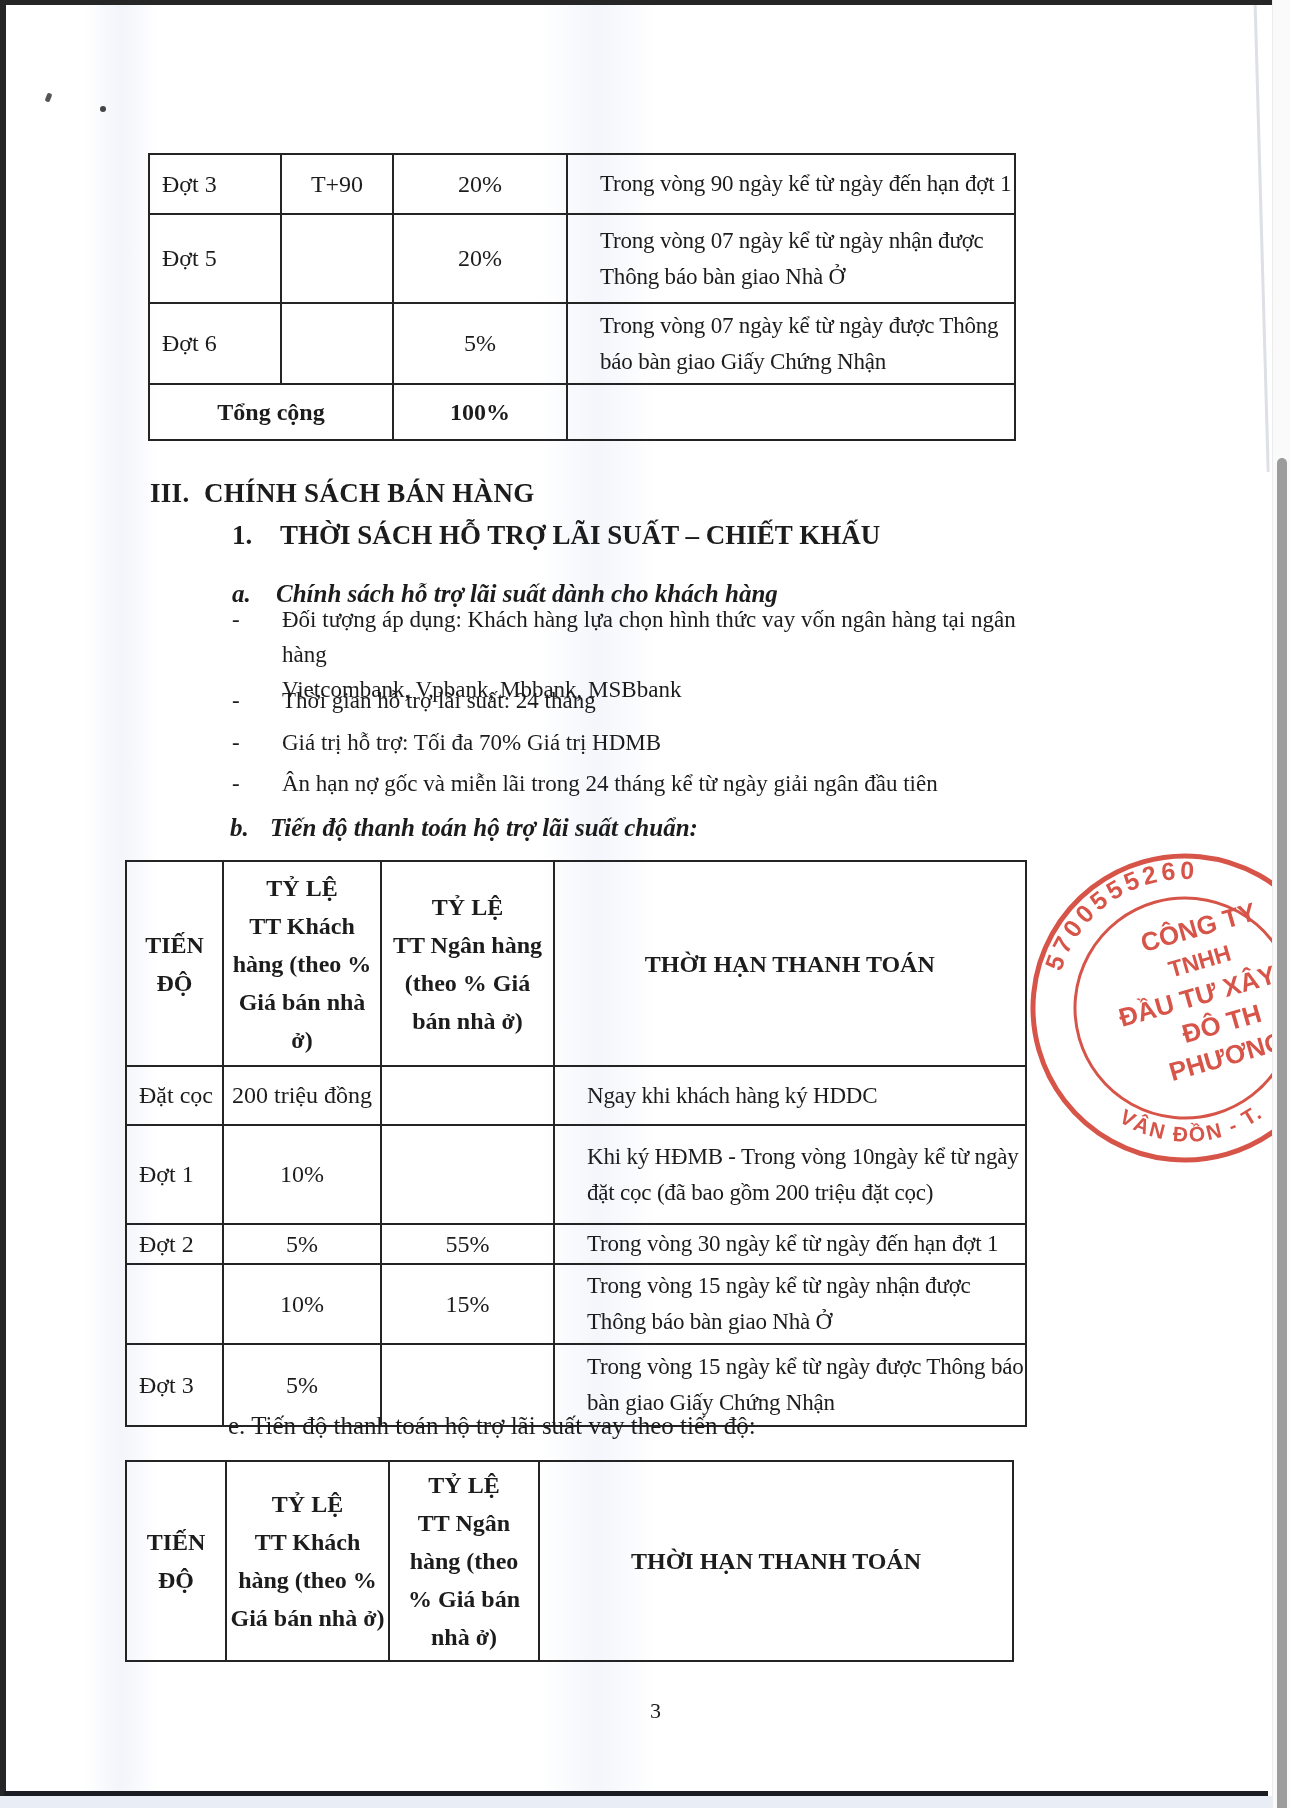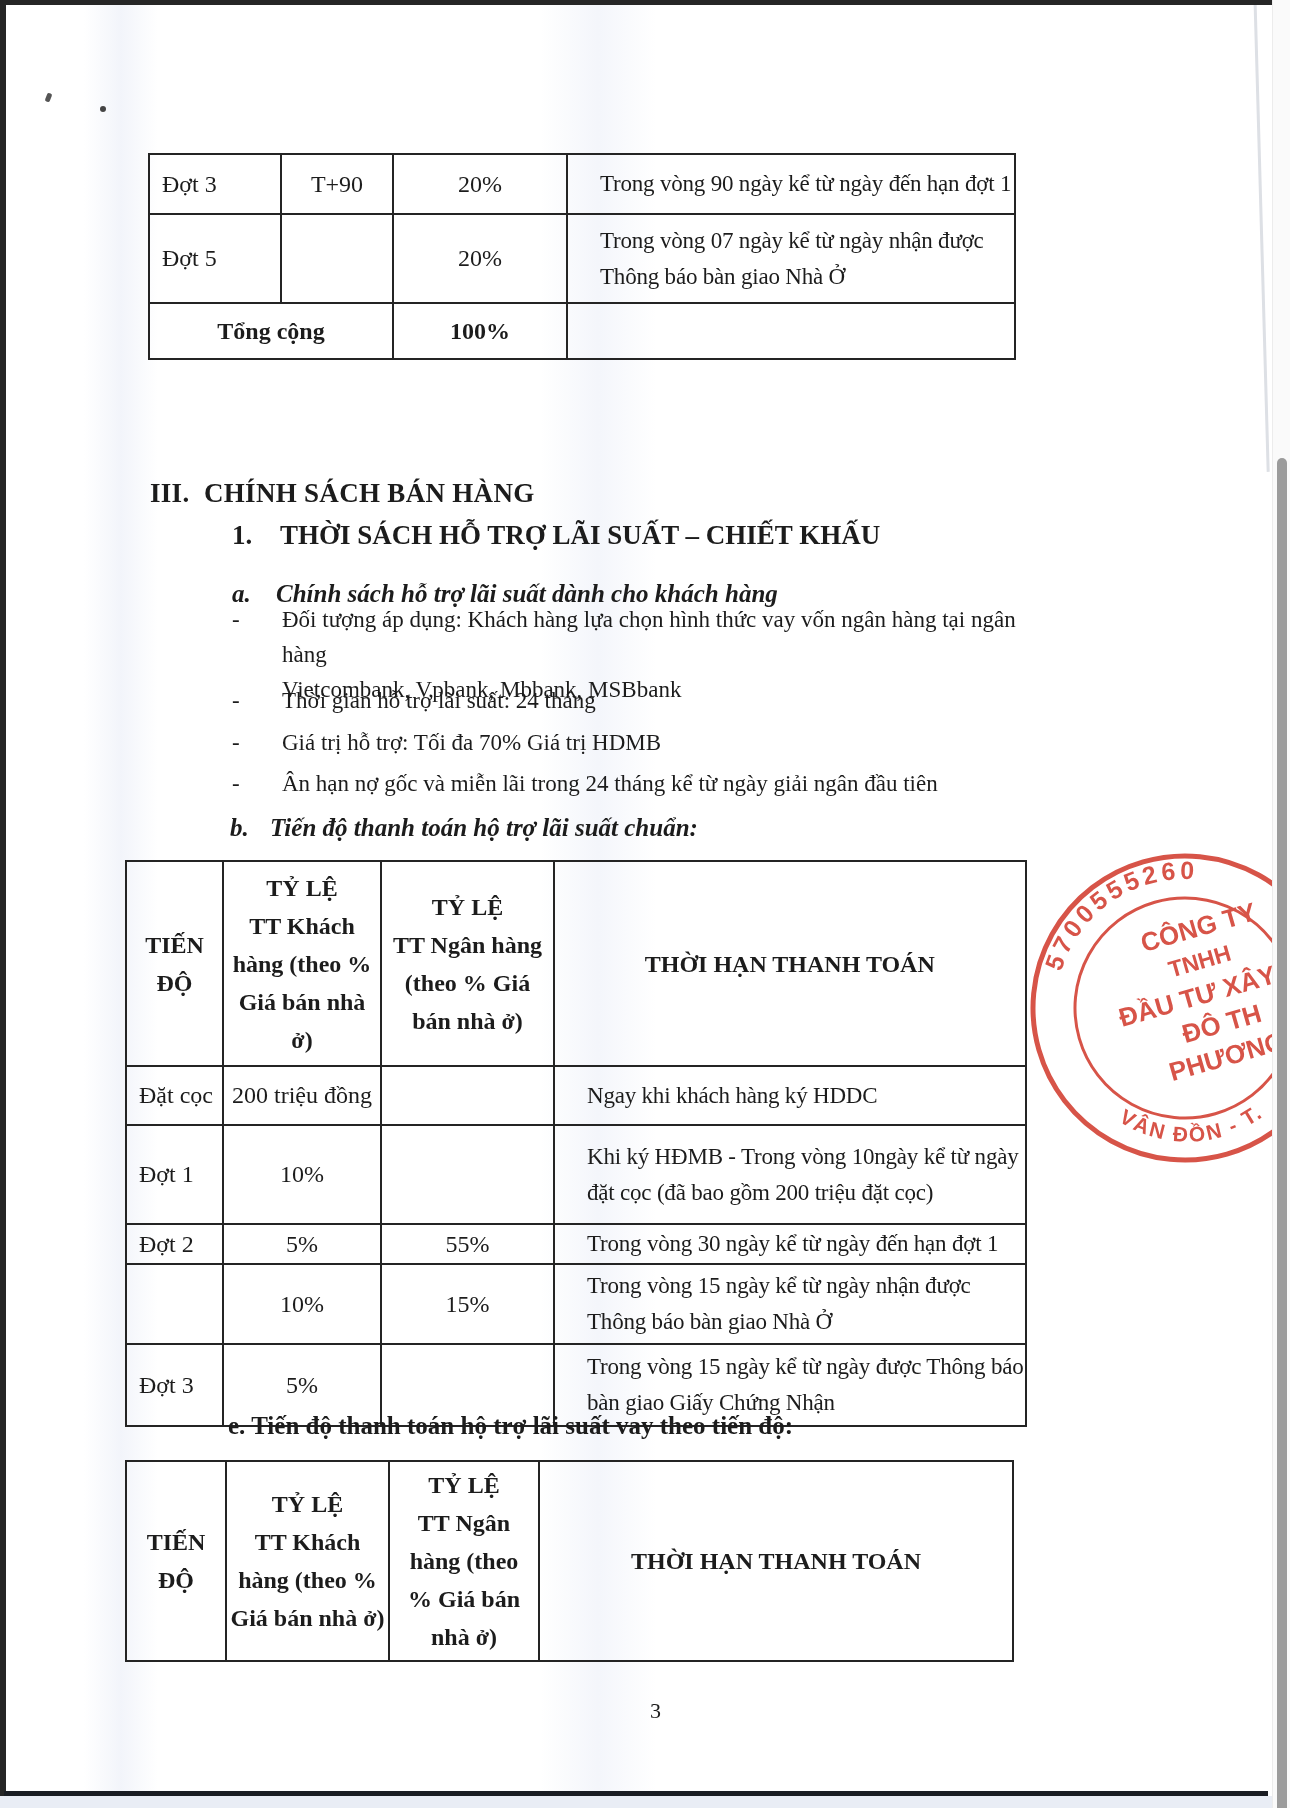--- a/index.html
+++ b/index.html
@@ -32,21 +32,21 @@
   .t2{left:125px;top:860px;}
   .t3{left:125px;top:1460px;}
   
   .abs{position:absolute;}
   .h-main{font-size:27px;font-weight:bold;letter-spacing:.3px;}
   .h-main .num{display:inline-block;width:54px;}
   .h-sub{font-size:27px;font-weight:bold;}
   .h-sub .num{display:inline-block;width:48px;}
   .h-italic{font-size:25px;font-weight:bold;font-style:italic;}
   .h-italic .num{display:inline-block;width:44px;}
-  .h-e{font-size:25px;font-weight:bold;}
+  .h-e{font-size:25px;font-weight:normal;}
   .bullet{font-size:23px;line-height:35px;}
   .bullet .dash{position:absolute;left:0;top:0;}
   .bullet .btxt{display:block;margin-left:50px;}
   .pageno{font-size:22px;}
   
   .stamp-clip{position:absolute;left:1008px;top:848px;width:264px;height:316px;overflow:hidden;z-index:30;pointer-events:none;}
   .stamp-svg{position:absolute;left:12px;top:-5px;transform:rotate(-16deg);opacity:.87;}
   .stamp-svg text{font-family:"Liberation Sans","DejaVu Sans",sans-serif;font-weight:bold;}
 </style>
 </head>
@@ -72,20 +72,26 @@
       <td class="lbl">Đợt 3</td>
       <td class="ctr">T+90</td>
       <td class="ctr">20%</td>
       <td class="desc">Trong vòng 90 ngày kể từ ngày đến hạn đợt 1</td>
     </tr>
     <tr style="height:89px">
       <td class="lbl">Đợt 5</td>
       <td class="ctr"></td>
       <td class="ctr">20%</td>
       <td class="desc">Trong vòng 07 ngày kể từ ngày nhận được<br>Thông báo bàn giao Nhà Ở</td>
+    </tr>
+    <tr style="height:81px">
+      <td class="lbl">Đợt 6</td>
+      <td class="ctr"></td>
+      <td class="ctr">5%</td>
+      <td class="desc">Trong vòng 07 ngày kể từ ngày được Thông<br>báo bàn giao Giấy Chứng Nhận</td>
     </tr>
     <tr style="height:56px">
       <td colspan="2" class="ctr bold">Tổng cộng</td>
       <td class="ctr bold">100%</td>
       <td class="desc"></td>
     </tr>
     </tbody>
   </table>
 
   <div class="abs h-main" style="left:150px;top:478px;">

